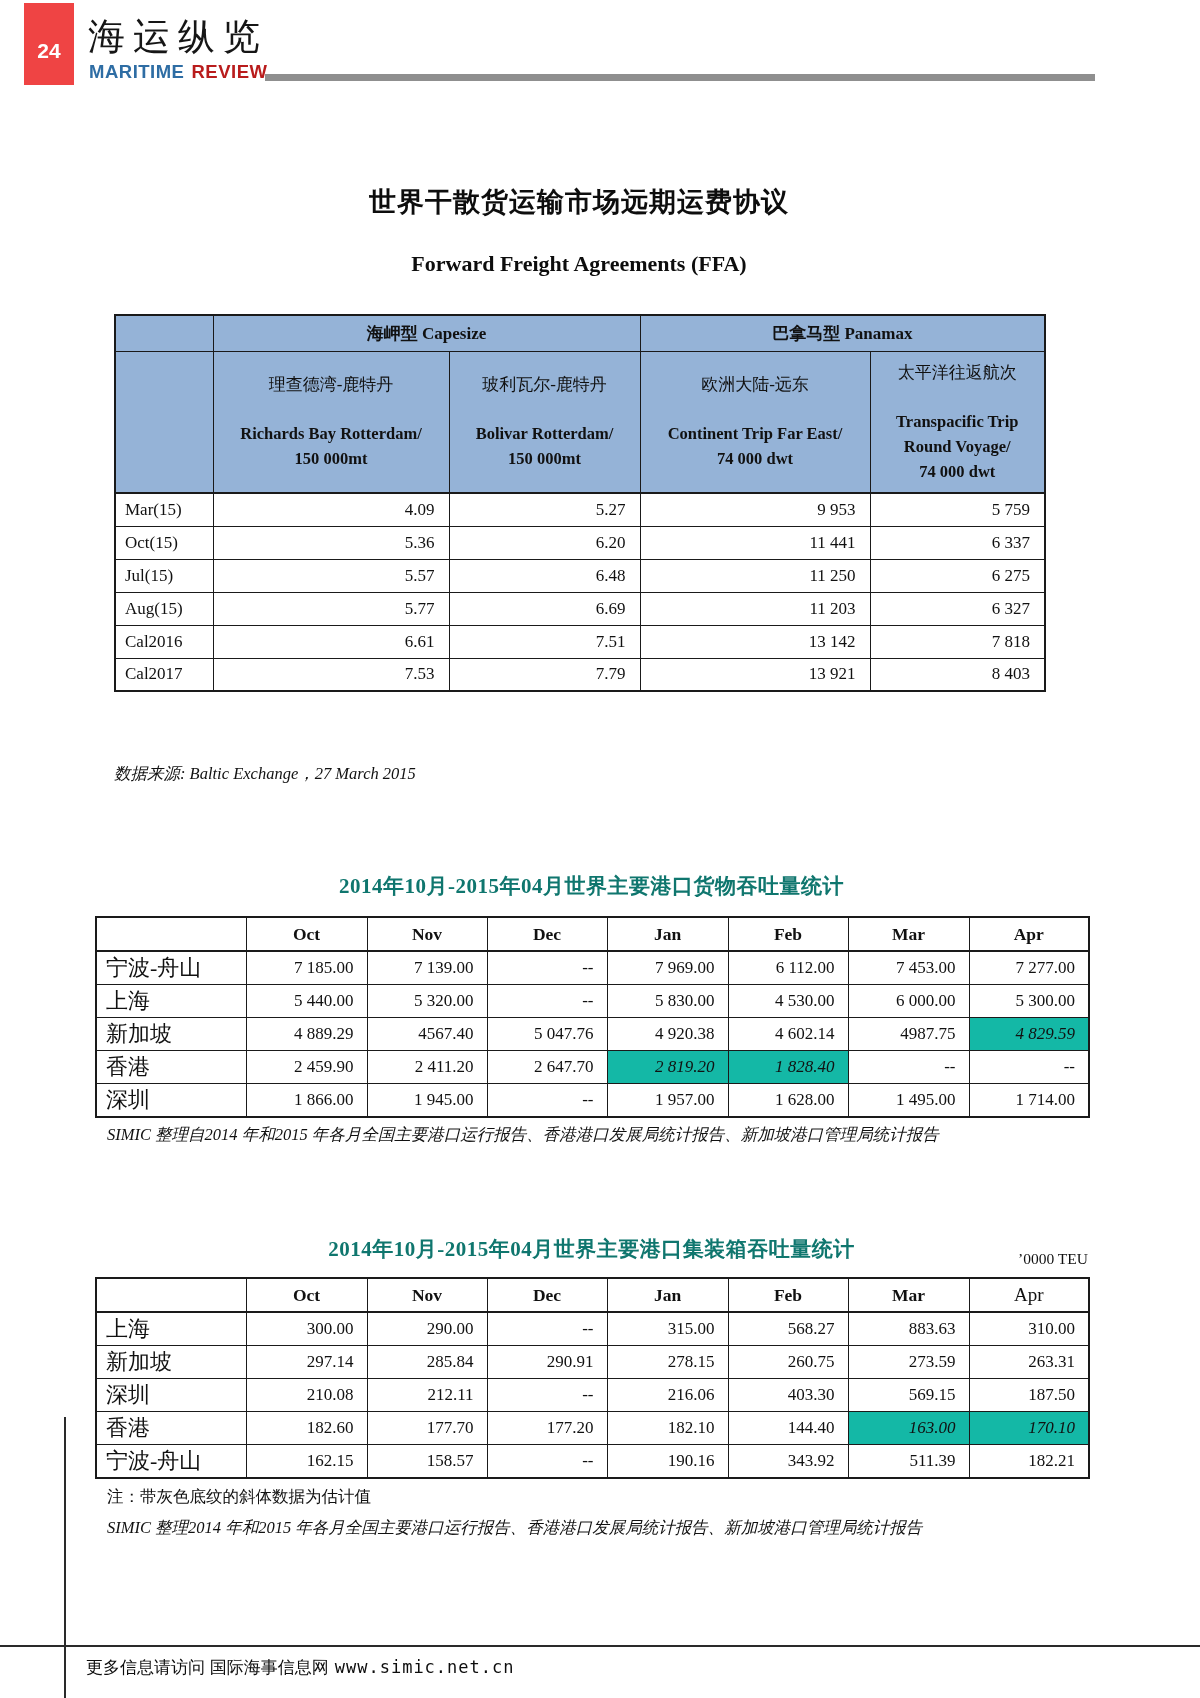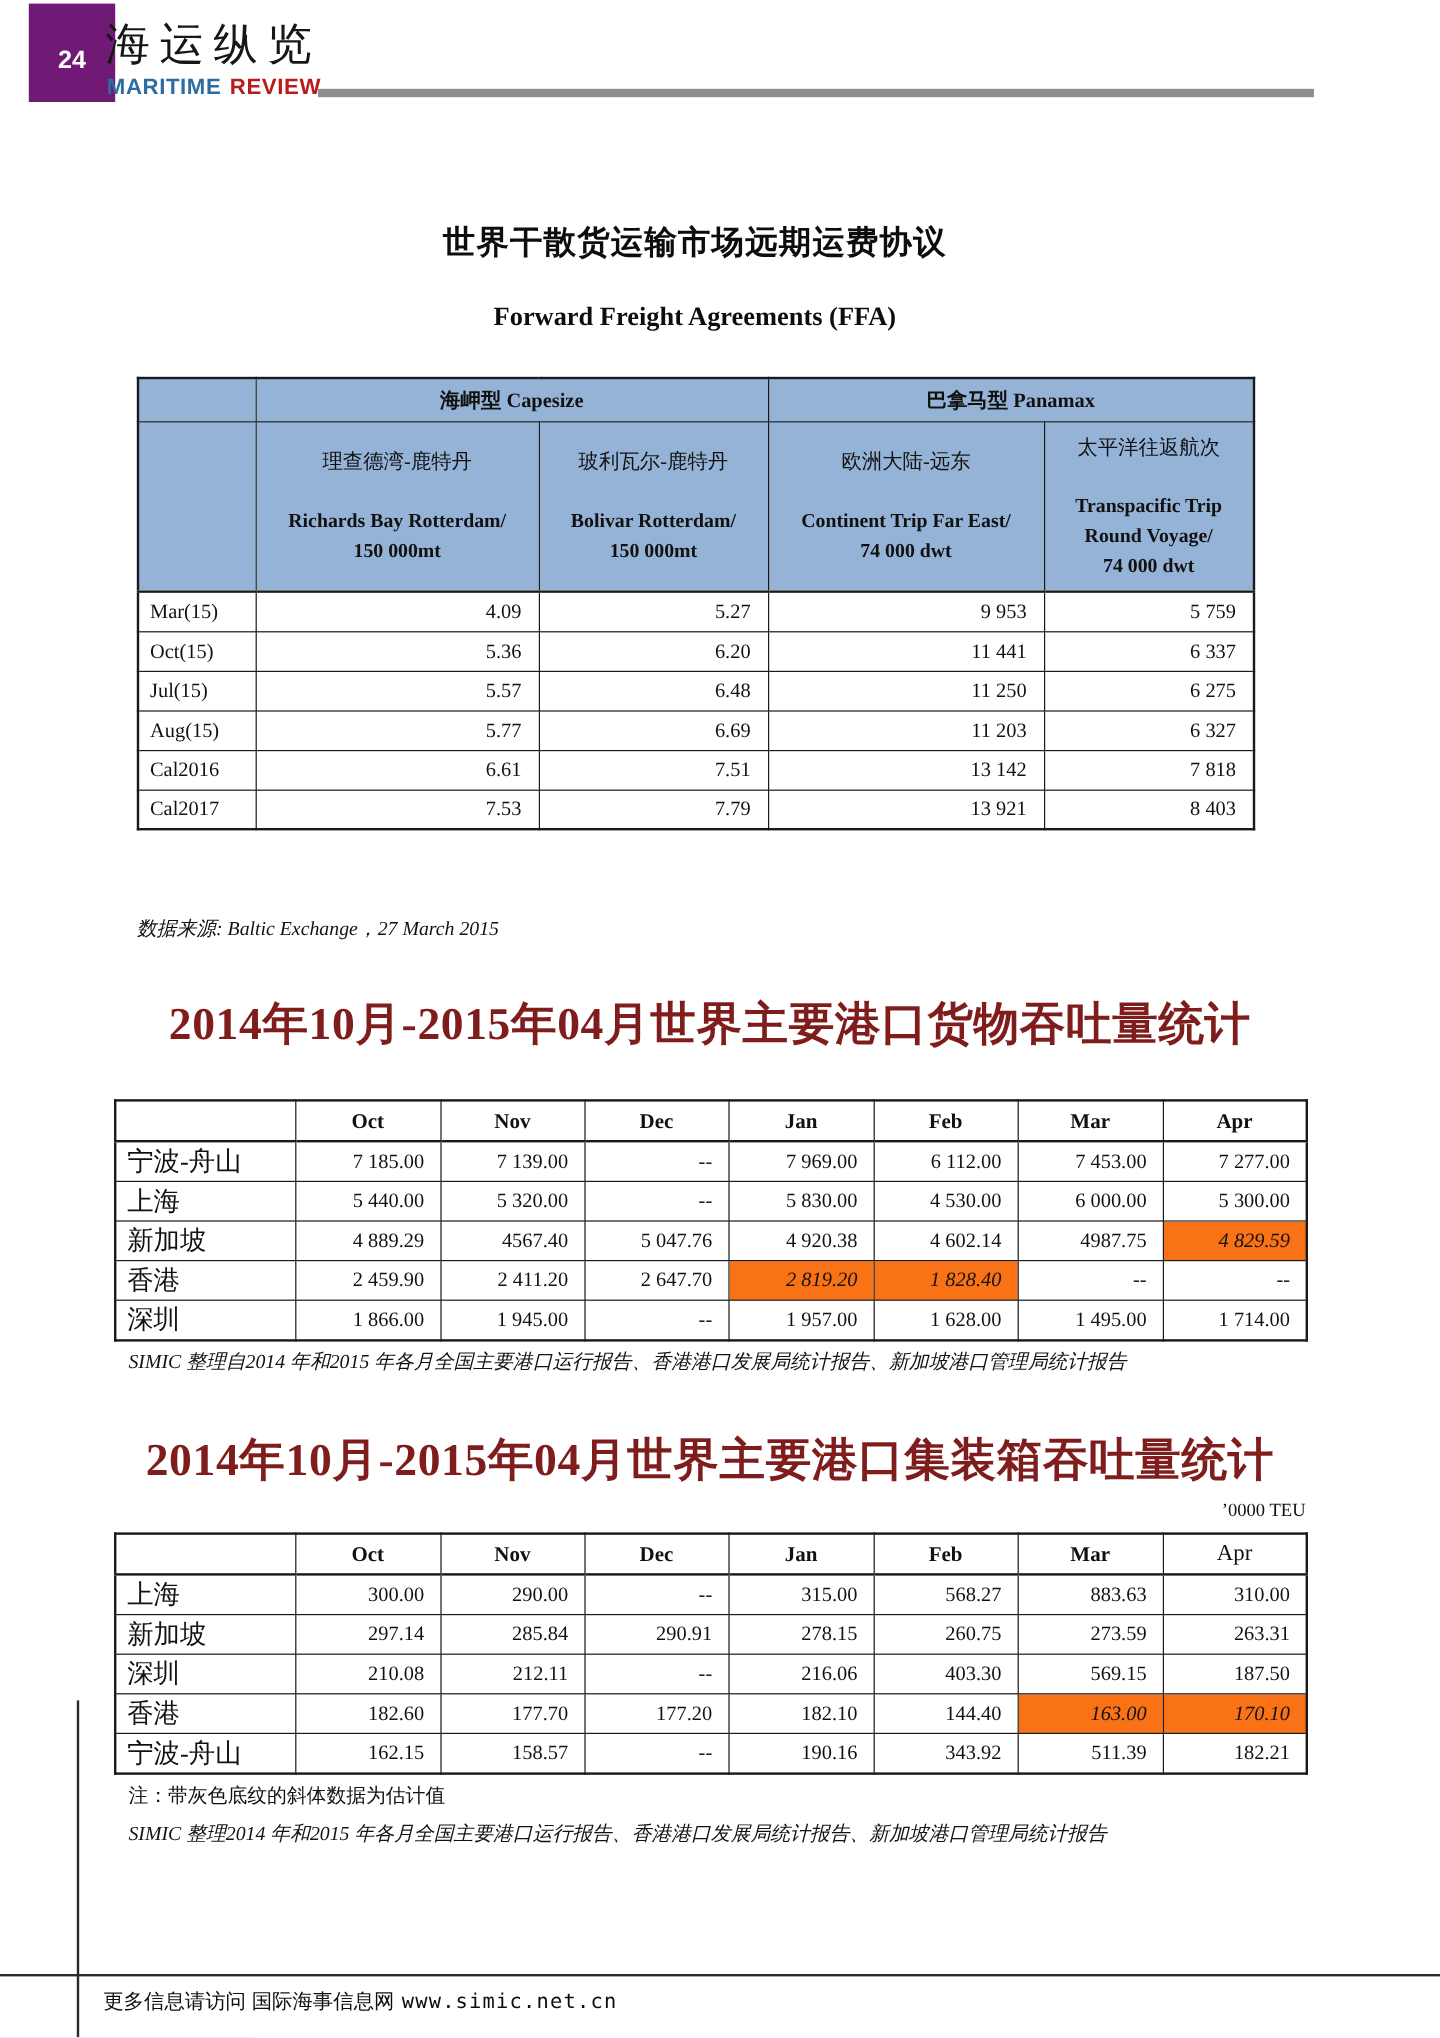--- a/index.html
+++ b/index.html
@@ -5,22 +5,22 @@
   html,body { margin:0; padding:0; background:#e8e8e8; }
   .page {
     position:relative; width:1200px; height:1698px; margin:0 auto;
     background:#ffffff; color:#111;
     font-family:"Liberation Serif","DejaVu Serif",serif;
     overflow:hidden;
   }
 
   
   .pagenum-box {
-    position:absolute; left:24px; top:3px; width:72px; height:82px;
-    background:#701a75; color:#fff;
+    position:absolute; left:24px; top:3px; width:50px; height:82px;
+    background:#ef4444; color:#fff;
     font-family:"Liberation Sans","DejaVu Sans",sans-serif;
     font-weight:bold; font-size:21px;
     display:flex; align-items:center; justify-content:center;
     box-sizing:border-box; padding-top:14px;
   }
   .brand-zh {
     position:absolute; left:88px; top:12px;
     font-size:37px; letter-spacing:8px; color:#161616;
   }
   .brand-en {
@@ -37,21 +37,21 @@
     position:absolute; left:114px; top:184px; width:930px; text-align:center;
     font-family:"Liberation Sans","DejaVu Sans",sans-serif;
     font-weight:bold; font-size:27px; letter-spacing:1px; color:#0d0d0d;
   }
   .sec1-title-en {
     position:absolute; left:114px; top:251px; width:930px; text-align:center;
     font-weight:bold; font-size:22px; color:#0d0d0d;
   }
   .sec-title {
     position:absolute; left:95px; width:993px; text-align:center;
-    font-weight:bold; font-size:38px; letter-spacing:.5px; color:#7f1d1d;
+    font-weight:bold; font-size:21px; letter-spacing:.5px; color:#0f766e;margin-top:44px;
   }
   .sec-title.s2 { top:828px; }
   .sec-title.s3 { top:1191px; }
   .unit {
     position:absolute; left:95px; width:993px; text-align:right;
     font-size:15.5px; white-space:pre; color:#111;
   }
   .unit.u2 { top:892px; }
   .unit.u3 { top:1250px; }
   .note { position:absolute; font-size:16.5px; color:#111; }
@@ -78,21 +78,21 @@
   .t1 tbody td.lbl { text-align:left; padding-left:9px; }
   .t1 tbody td.num { text-align:right; padding-right:14px; }
 
   .pt { position:absolute; left:95px; width:993px; border:2px solid #1a1a1a; }
   .t2 { top:916px; } .t3 { top:1277px; }
   .pt th, .pt td { border:1px solid #1a1a1a; }
   .pt thead th { height:34px; font-weight:bold; font-size:17.5px; border-bottom:2px solid #1a1a1a; }
   .pt tbody td { height:33px; font-size:17px; }
   .pt tbody td.lbl { text-align:left; padding-left:9px; font-size:22px; }
   .pt tbody td.num { text-align:right; padding-right:13px; }
-  .pt tbody td.est { background:#f97316; font-style:italic; }
+  .pt tbody td.est { background:#14b8a6; font-style:italic; }
   .t3 thead th.apr { font-weight:normal; font-size:19px; }
 
   
   .vline { position:absolute; left:64px; top:1417px; width:2px; height:281px; background:#2a2a2a; }
   .hline { position:absolute; left:0; top:1645px; width:1200px; height:2px; background:#2a2a2a; }
   .footer-text {
     position:absolute; left:86px; top:1656px;
     font-family:"Liberation Sans","DejaVu Sans",sans-serif; font-size:17px; color:#0d0d0d;
   }
   .footer-text .url { font-family:"DejaVu Sans Mono","Liberation Mono",monospace; letter-spacing:1px; margin-left:6px; }

